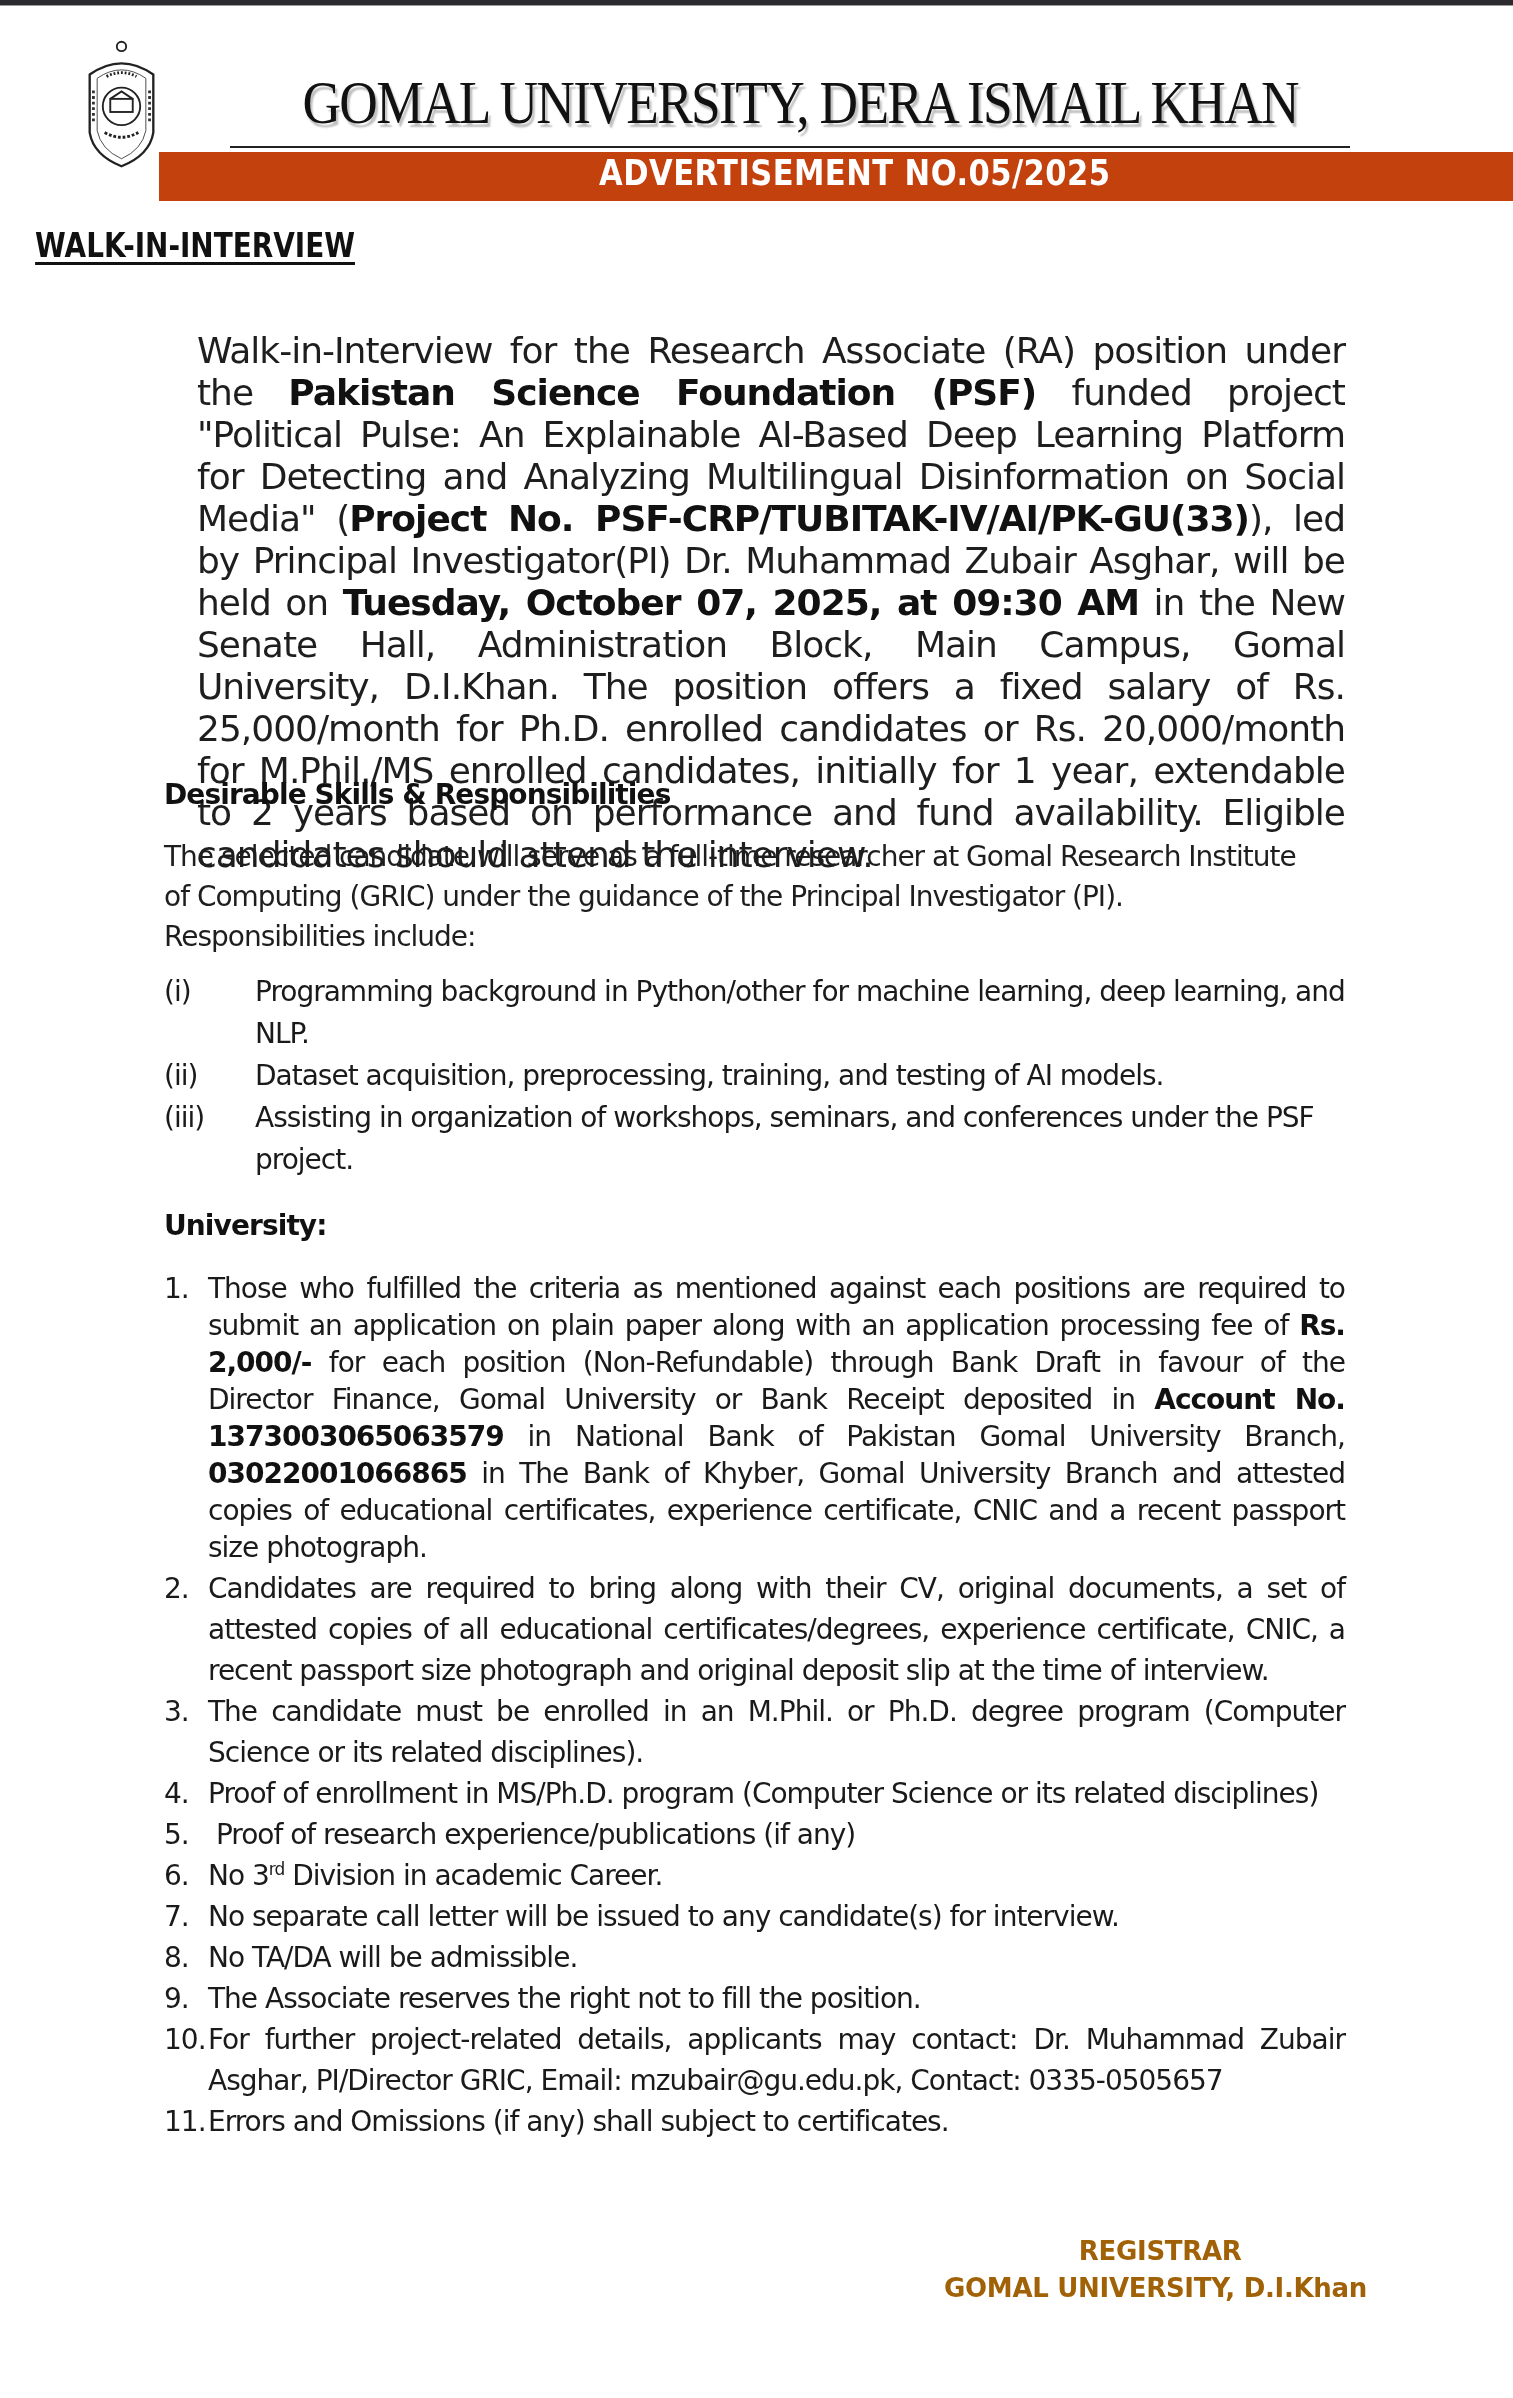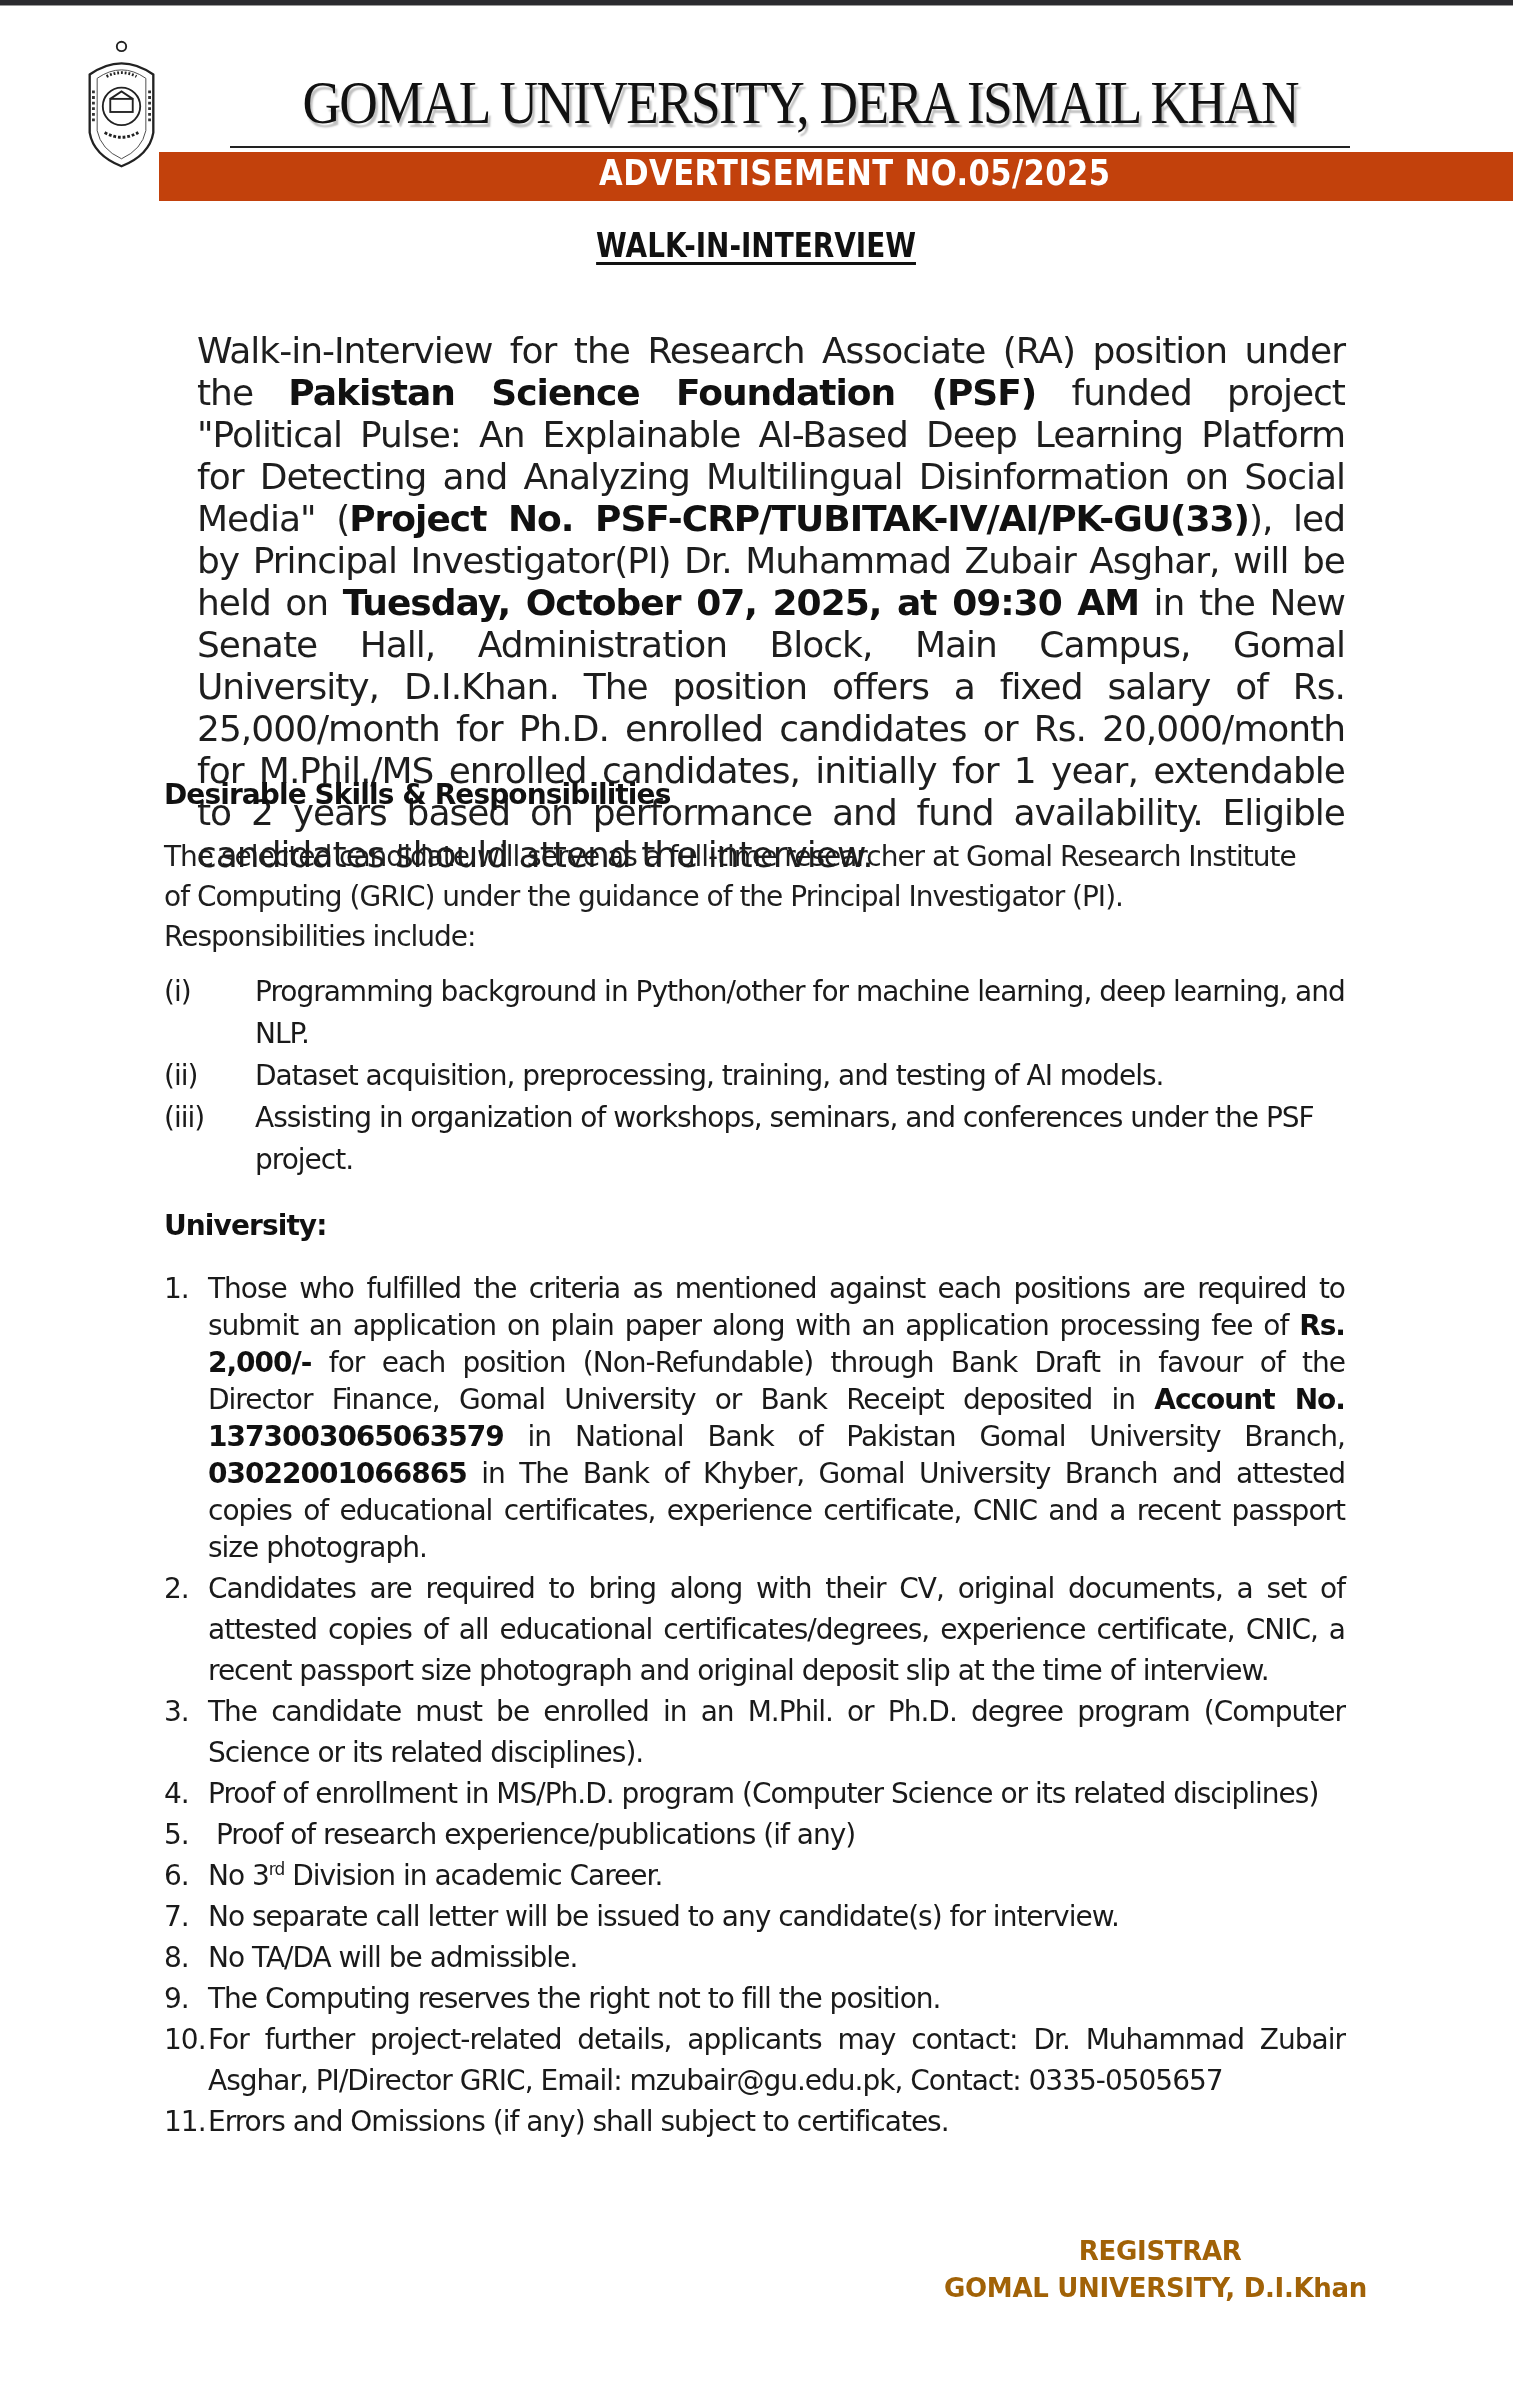--- a/index.html
+++ b/index.html
@@ -18,21 +18,21 @@
   .bar-line { position: absolute; left: 230px; top: 146px; width: 1120px; height: 1.9px; background: #222; }
   .blackbar {
     position: absolute; left: 159px; top: 152px; width: 1392px; height: 49px; background: #c2410c;
     display: flex; align-items: flex-start; justify-content: center;
   }
   .blackbar span {
     color: #fff; font-family: "DejaVu Sans", sans-serif; font-weight: bold; font-size: 36px;
     transform: scaleX(0.85); display: inline-block; letter-spacing: 0.5px;
   }
   .walkin {
-    position: absolute; left: 0; width: 1513px; top: 225px; text-align: center;
+    position: absolute; left: 0; width: 1513px; top: 225px; text-align: left;
   }
   .walkin span {
     display: inline-block; font-weight: bold; font-size: 34px; transform: scaleX(0.82);
     text-decoration: underline; text-decoration-thickness: 2.8px; text-underline-offset: 4.7px; color: #111;
   }
   .text {
     font-family: "DejaVu Sans", sans-serif; font-size: 28px; color: #1e1e1e;
     letter-spacing: -0.6px;
   }
   .para1 {
@@ -148,21 +148,21 @@
   <div class="g-item noj">
     <span class="g-num">7.</span>
     <span class="g-text">No separate call letter will be issued to any candidate(s) for interview.</span>
   </div>
   <div class="g-item noj">
     <span class="g-num">8.</span>
     <span class="g-text">No TA/DA will be admissible.</span>
   </div>
   <div class="g-item noj">
     <span class="g-num">9.</span>
-    <span class="g-text">The Computing reserves the right not to fill the position.</span>
+    <span class="g-text">The Associate reserves the right not to fill the position.</span>
   </div>
   <div class="g-item">
     <span class="g-num">10.</span>
     <span class="g-text">For further project-related details, applicants may contact: Dr. Muhammad Zubair Asghar, PI/Director GRIC, Email: mzubair@gu.edu.pk, Contact: 0335-0505657</span>
   </div>
   <div class="g-item noj">
     <span class="g-num">11.</span>
     <span class="g-text">Errors and Omissions (if any) shall subject to certificates.</span>
   </div>
 </div>

